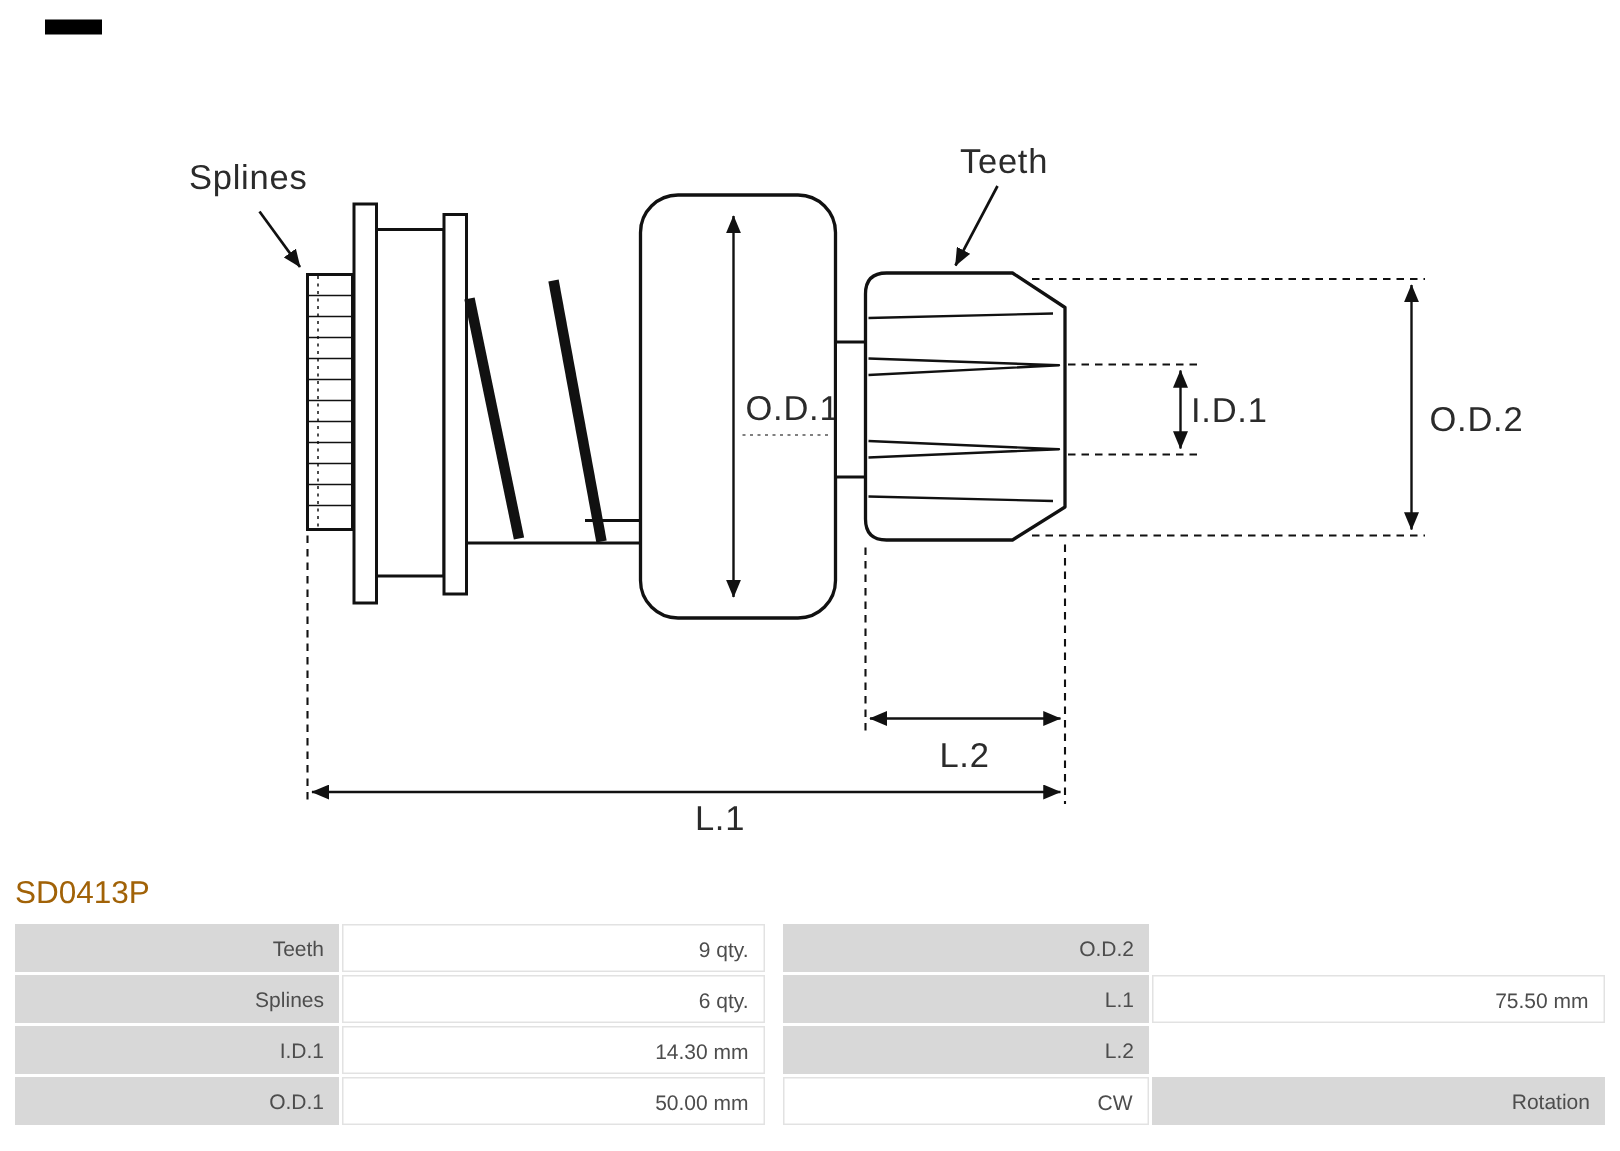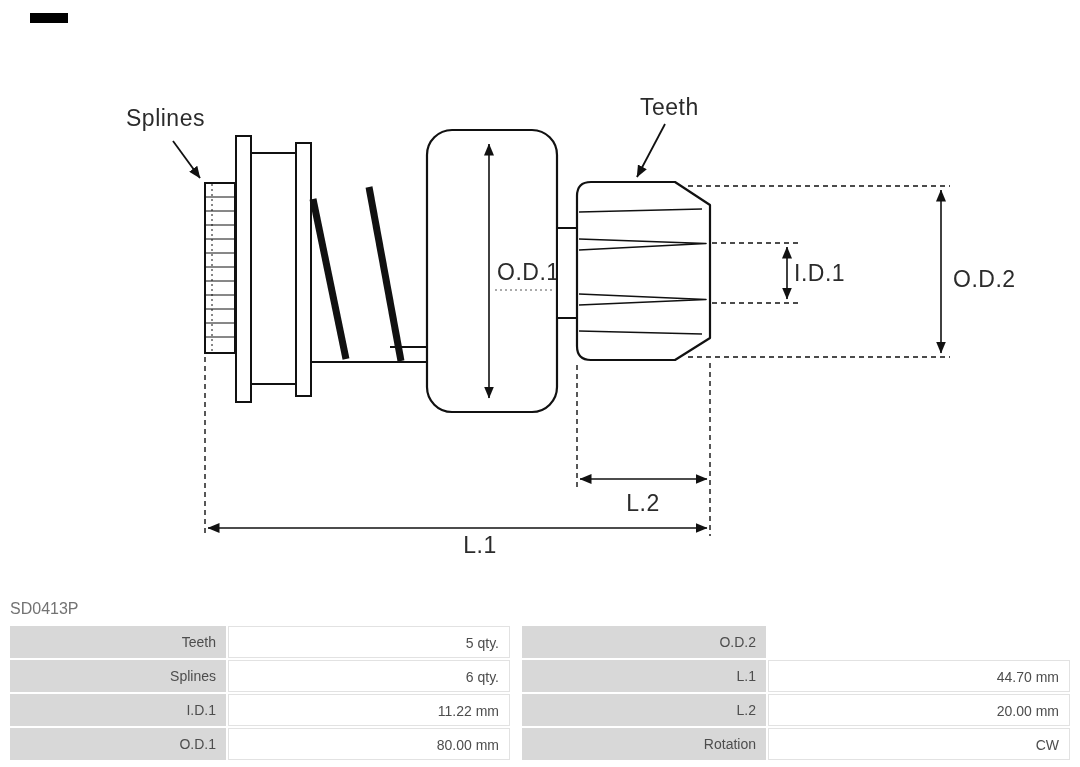--- a/index.html
+++ b/index.html
@@ -1,21 +1,21 @@
 <!DOCTYPE html>
 <html><head>
 <meta charset="utf-8">
 <style>
   html,body{margin:0;padding:0;background:#fff;}
   body{width:1080px;height:767px;overflow:hidden;font-family:"Liberation Sans",sans-serif;position:relative;}
   .logo-mark{position:absolute;left:30px;top:13px;width:38px;height:10px;background:#000;}
   .diagram{position:relative;width:1080px;height:572px;}
   .diagram svg{display:block;}
   .dlabel{font-family:"Liberation Sans",sans-serif;font-size:23px;fill:#2b2b2b;letter-spacing:.5px;}
-  .part-code{margin:28px 0 8px 10px;font-size:16px;color:#737373;}
+  .part-code{margin:12px 0 8px 10px;font-size:21px;color:#a16207;}
   .spec-table{margin:0 10px;}
   .spec-row{display:grid;grid-template-columns:216px 282px 8px 244px 1fr;column-gap:2px;margin-bottom:2px;}
   .cell{height:32px;line-height:32px;font-size:14px;color:#4d4d4d;text-align:right;padding-right:10px;box-sizing:border-box;}
   .cell.label{background:#d8d8d8;}
   .cell.value{background:#fff;border:1px solid #e2e2e2;}
   .cell.gapcol{background:transparent;padding:0;}
 </style>
 </head>
 <body>
 
@@ -111,38 +111,37 @@
     <text class="dlabel" x="640" y="115">Teeth</text>
     <line x1="665" y1="124" x2="637" y2="177" stroke="#111" stroke-width="1.8" marker-end="url(#arr)"></line>
   </svg>
 </div>
 
 <div class="part-code">SD0413P</div>
 
 <div class="spec-table">
   <div class="spec-row">
     <div class="cell label">Teeth</div>
-    <div class="cell value">5 qty.</div>
+    <div class="cell value">9 qty.</div>
     <div class="cell gapcol"></div>
     <div class="cell label">O.D.2</div>
   </div>
   <div class="spec-row">
     <div class="cell label">Splines</div>
     <div class="cell value">6 qty.</div>
     <div class="cell gapcol"></div>
     <div class="cell label">L.1</div>
-    <div class="cell value">44.70 mm</div>
+    <div class="cell value">75.50 mm</div>
   </div>
   <div class="spec-row">
     <div class="cell label">I.D.1</div>
-    <div class="cell value">11.22 mm</div>
+    <div class="cell value">14.30 mm</div>
     <div class="cell gapcol"></div>
     <div class="cell label">L.2</div>
-    <div class="cell value">20.00 mm</div>
   </div>
   <div class="spec-row">
     <div class="cell label">O.D.1</div>
-    <div class="cell value">80.00 mm</div>
+    <div class="cell value">50.00 mm</div>
     <div class="cell gapcol"></div>
+    <div class="cell value">CW</div>
     <div class="cell label">Rotation</div>
-    <div class="cell value">CW</div>
   </div>
 </div>
 
 </body></html>

